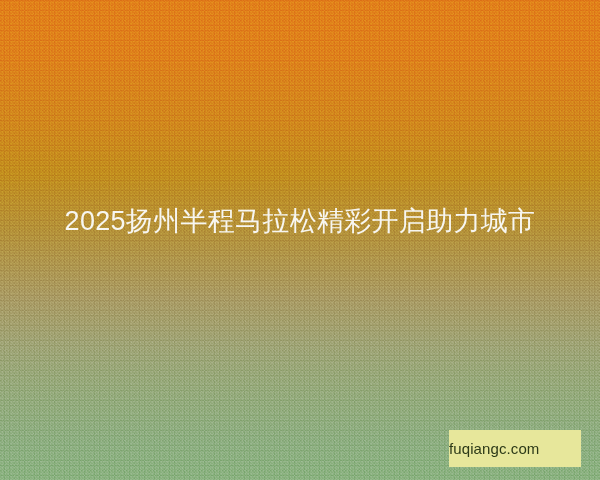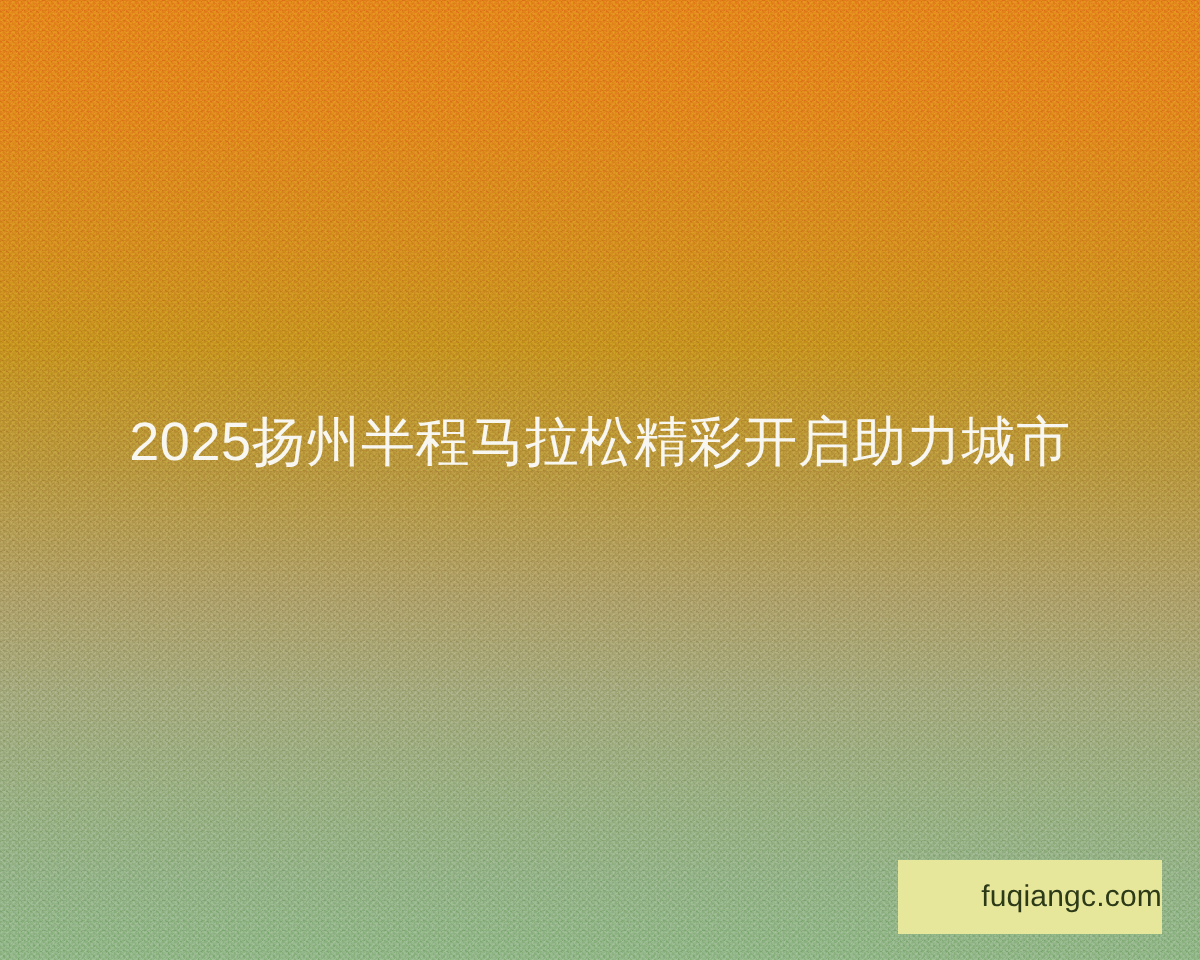--- a/index.html
+++ b/index.html
@@ -83,21 +83,21 @@
   
   #watermark-badge {
     position: absolute;
     left: 449px;
     top: 430px;
     width: 132px;
     height: 37px;
     background: #e7e79b;
     display: flex;
     align-items: center;
-    justify-content: flex-end;
+    justify-content: flex-start;
   }
   #watermark-text {
     color: #2d3a18;
     font-size: 15px;
     letter-spacing: .1px;
     font-weight: 400;
     line-height: 1;
   }
 </style>
 </head>

